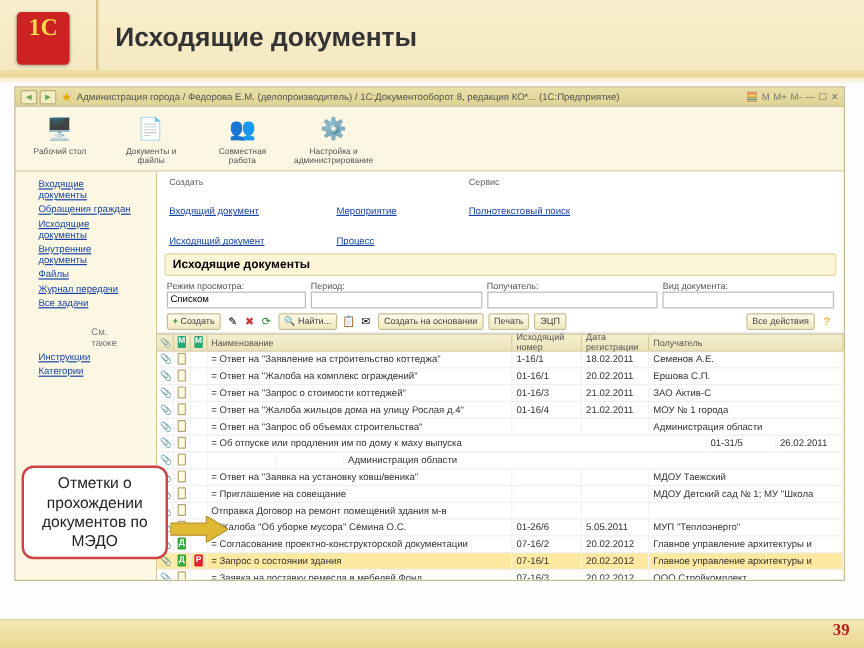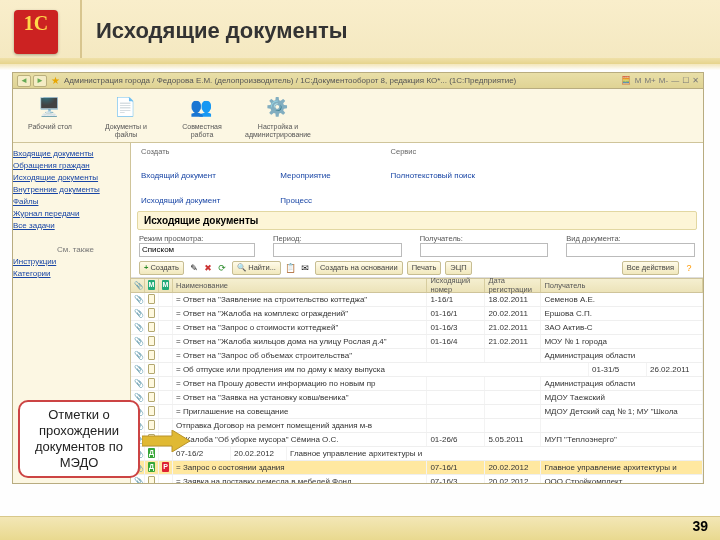--- a/index.html
+++ b/index.html
@@ -46,29 +46,29 @@
   .buffer span { cursor:default; }
   .toolbar-large {
     height: 54px; display:flex; gap:22px; padding:4px 10px 2px 10px;
     border-bottom:1px solid #cfc49a;
     background:#fcf7e3;
   }
   .tool-item { display:flex; flex-direction:column; align-items:center; gap:2px; width:54px; }
   .tool-icon { width:30px; height:28px; border-radius:4px; display:flex; align-items:center; justify-content:center; font-size:18px; }
   .tool-caption { font-size:7px; color:#555; text-align:center; line-height:1.1; }
   .main { display:flex; height: calc(100% - 70px); }
-  .sidebar { width:118px; background:#fcf7e3; border-right:1px solid #cfc49a; padding:6px 0; display:flex; flex-direction:column; gap:3px; }
+  .sidebar { width:118px; background:#fcf7e3; border-right:1px solid #cfc49a; padding:6px 19px; display:flex; flex-direction:column; gap:3px; }
   .sidebar a { color:#1845a5; text-decoration:underline; font-size:8px; cursor:default; }
   .sidebar .sec { margin-top:12px; color:#777; font-size:8px;margin-left:44px; }
   .content { flex:1; background:#fff; display:flex; flex-direction:column; }
   .create-row { display:flex; gap:60px; padding:4px 10px 2px 10px; font-size:8px; }
   .create-row .col h { color:#666; font-size:7.5px; display:block; margin-bottom:2px; }
-  .create-row .col a { color:#1845a5; display:block; line-height:1.3;margin-top:15px; }
+  .create-row .col a { color:#1845a5; text-decoration:underline; display:block; line-height:1.3;margin-top:15px; }
   .doc-header { background:#fdf5d7; border:1px solid #e2d7a2; margin:2px 6px; padding:3px 6px; font-weight:bold; font-size:10px; border-radius:2px; }
-  .filter-row { display:flex; gap:18px; padding:2px 8px; align-items:flex-start; }
+  .filter-row { display:flex; gap:4px; padding:2px 8px; align-items:flex-start; }
   .filter-row .fcol { flex:1; display:flex; flex-direction:column; font-size:7.5px; color:#555; }
   .filter-row input, .filter-row select { font-size:8px; height:14px; border:1px solid #bbb; padding:0 2px; }
   .action-bar { display:flex; gap:4px; padding:2px 8px; align-items:center; border-bottom:1px solid #ddd; }
   .action-bar .grp { display:flex; gap:2px; align-items:center; }
   .ab-btn { height:14px; border:1px solid #c7bd92; background:linear-gradient(#fffbe9,#f1e8bd); border-radius:2px; padding:0 4px; font-size:7.5px; color:#444; display:flex; align-items:center; gap:2px; }
   .ab-ico { width:12px; height:12px; display:inline-flex; align-items:center; justify-content:center; font-size:9px; }
   .table-head { display:flex; background:linear-gradient(#f5efd0,#ece3b9); border-top:1px solid #cfc49a; border-bottom:1px solid #cfc49a; height:15px; align-items:center; font-size:7.5px; color:#555; }
   .table-head .th { padding:0 3px; border-right:1px solid #d7cd9f; height:100%; display:flex; align-items:center; }
   .c-ic { width:14px; }
   .c-flag1 { width:14px; }
@@ -82,30 +82,30 @@
   .row .td { padding:0 3px; border-right:1px solid #f3f3f3; height:100%; display:flex; align-items:center; white-space:nowrap; overflow:hidden; }
   .row.sel { background:#ffe8a0; }
   .paperclip::before{content:"📎";font-size:8px;}
   .lock::before{content:"🔒";font-size:8px;color:#caa;}
   .badge-d { width:10px; height:10px; background:#37a637; color:#fff; font-size:7px; font-weight:bold; text-align:center; line-height:10px; border-radius:1px;}
   .badge-p { width:10px; height:10px; background:#d23; color:#fff; font-size:7px; font-weight:bold; text-align:center; line-height:10px; border-radius:1px;}
   .badge-m { width:10px; height:10px; background:#2a7; color:#fff; font-size:7px; font-weight:bold; text-align:center; line-height:10px; border-radius:1px;}
   .vicon { width:10px; height:10px; border:1px solid #b3a76f; background:#fff9df; border-radius:1px;}
   .en-add{ color:#2a8a2a; font-weight:bold;}
   .callout {
-    position:absolute; left:18px; bottom:62px;
+    position:absolute; left:18px; bottom:74px;
     width:122px; height:78px; border:2.5px solid #c44; border-radius:10px;
     background:#fff; display:flex; align-items:center; justify-content:center;
     color:#222; font-size:13px; line-height:1.25; text-align:center; padding:4px;
   }
   .arrow {
     position:absolute; left:142px; bottom:88px; width:48px; height:22px;
   }
   .arrow svg { width:100%; height:100%; }
-  .pagenum { position:absolute; right:12px; bottom:6px; font-size:14px; font-weight:bold; color:#000000; }
+  .pagenum { position:absolute; right:12px; bottom:6px; font-size:14px; font-weight:bold; color:#b91c1c;font-family:Liberation Serif, serif; }
   .footerband { position:absolute; left:0; bottom:0; width:720px; height:24px; background:linear-gradient(#f3e7b6,#e9d98f); border-top:1px solid #d8c88a;}
 </style>
 </head>
 <body>
 
 <div class="slide">
   <div class="sep-v"></div>
   <div class="logo">1C</div>
   <div class="title">Исходящие документы</div>
   <div class="band"></div>
@@ -321,21 +321,20 @@
               <div class="td c-date">26.02.2011</div>
             </div>
             <div class="row">
               <div class="td c-ic">
                 <span class="paperclip"></span>
               </div>
               <div class="td c-flag1">
                 <div class="vicon"></div>
               </div>
               <div class="td c-flag2"></div>
-              <div class="td c-name">= Ответ на Прошу довести информацию по новым пр</div>
               <div class="td c-reg"></div>
               <div class="td c-date"></div>
               <div class="td c-rcpt">Администрация области</div>
             </div>
             <div class="row">
               <div class="td c-ic">
                 <span class="paperclip"></span>
               </div>
               <div class="td c-flag1">
                 <div class="vicon"></div>
@@ -386,20 +385,21 @@
               <div class="td c-rcpt">МУП "Теплоэнерго"</div>
             </div>
             <div class="row">
               <div class="td c-ic">
                 <span class="paperclip"></span>
               </div>
               <div class="td c-flag1">
                 <div class="badge-d">Д</div>
               </div>
               <div class="td c-flag2"></div>
+              <div class="td c-name">= Согласование проектно-конструкторской документации</div>
               <div class="td c-reg">07-16/2</div>
               <div class="td c-date">20.02.2012</div>
               <div class="td c-rcpt">Главное управление архитектуры и</div>
             </div>
             <div class="row sel">
               <div class="td c-ic">
                 <span class="paperclip"></span>
               </div>
               <div class="td c-flag1">
                 <div class="badge-d">Д</div>

